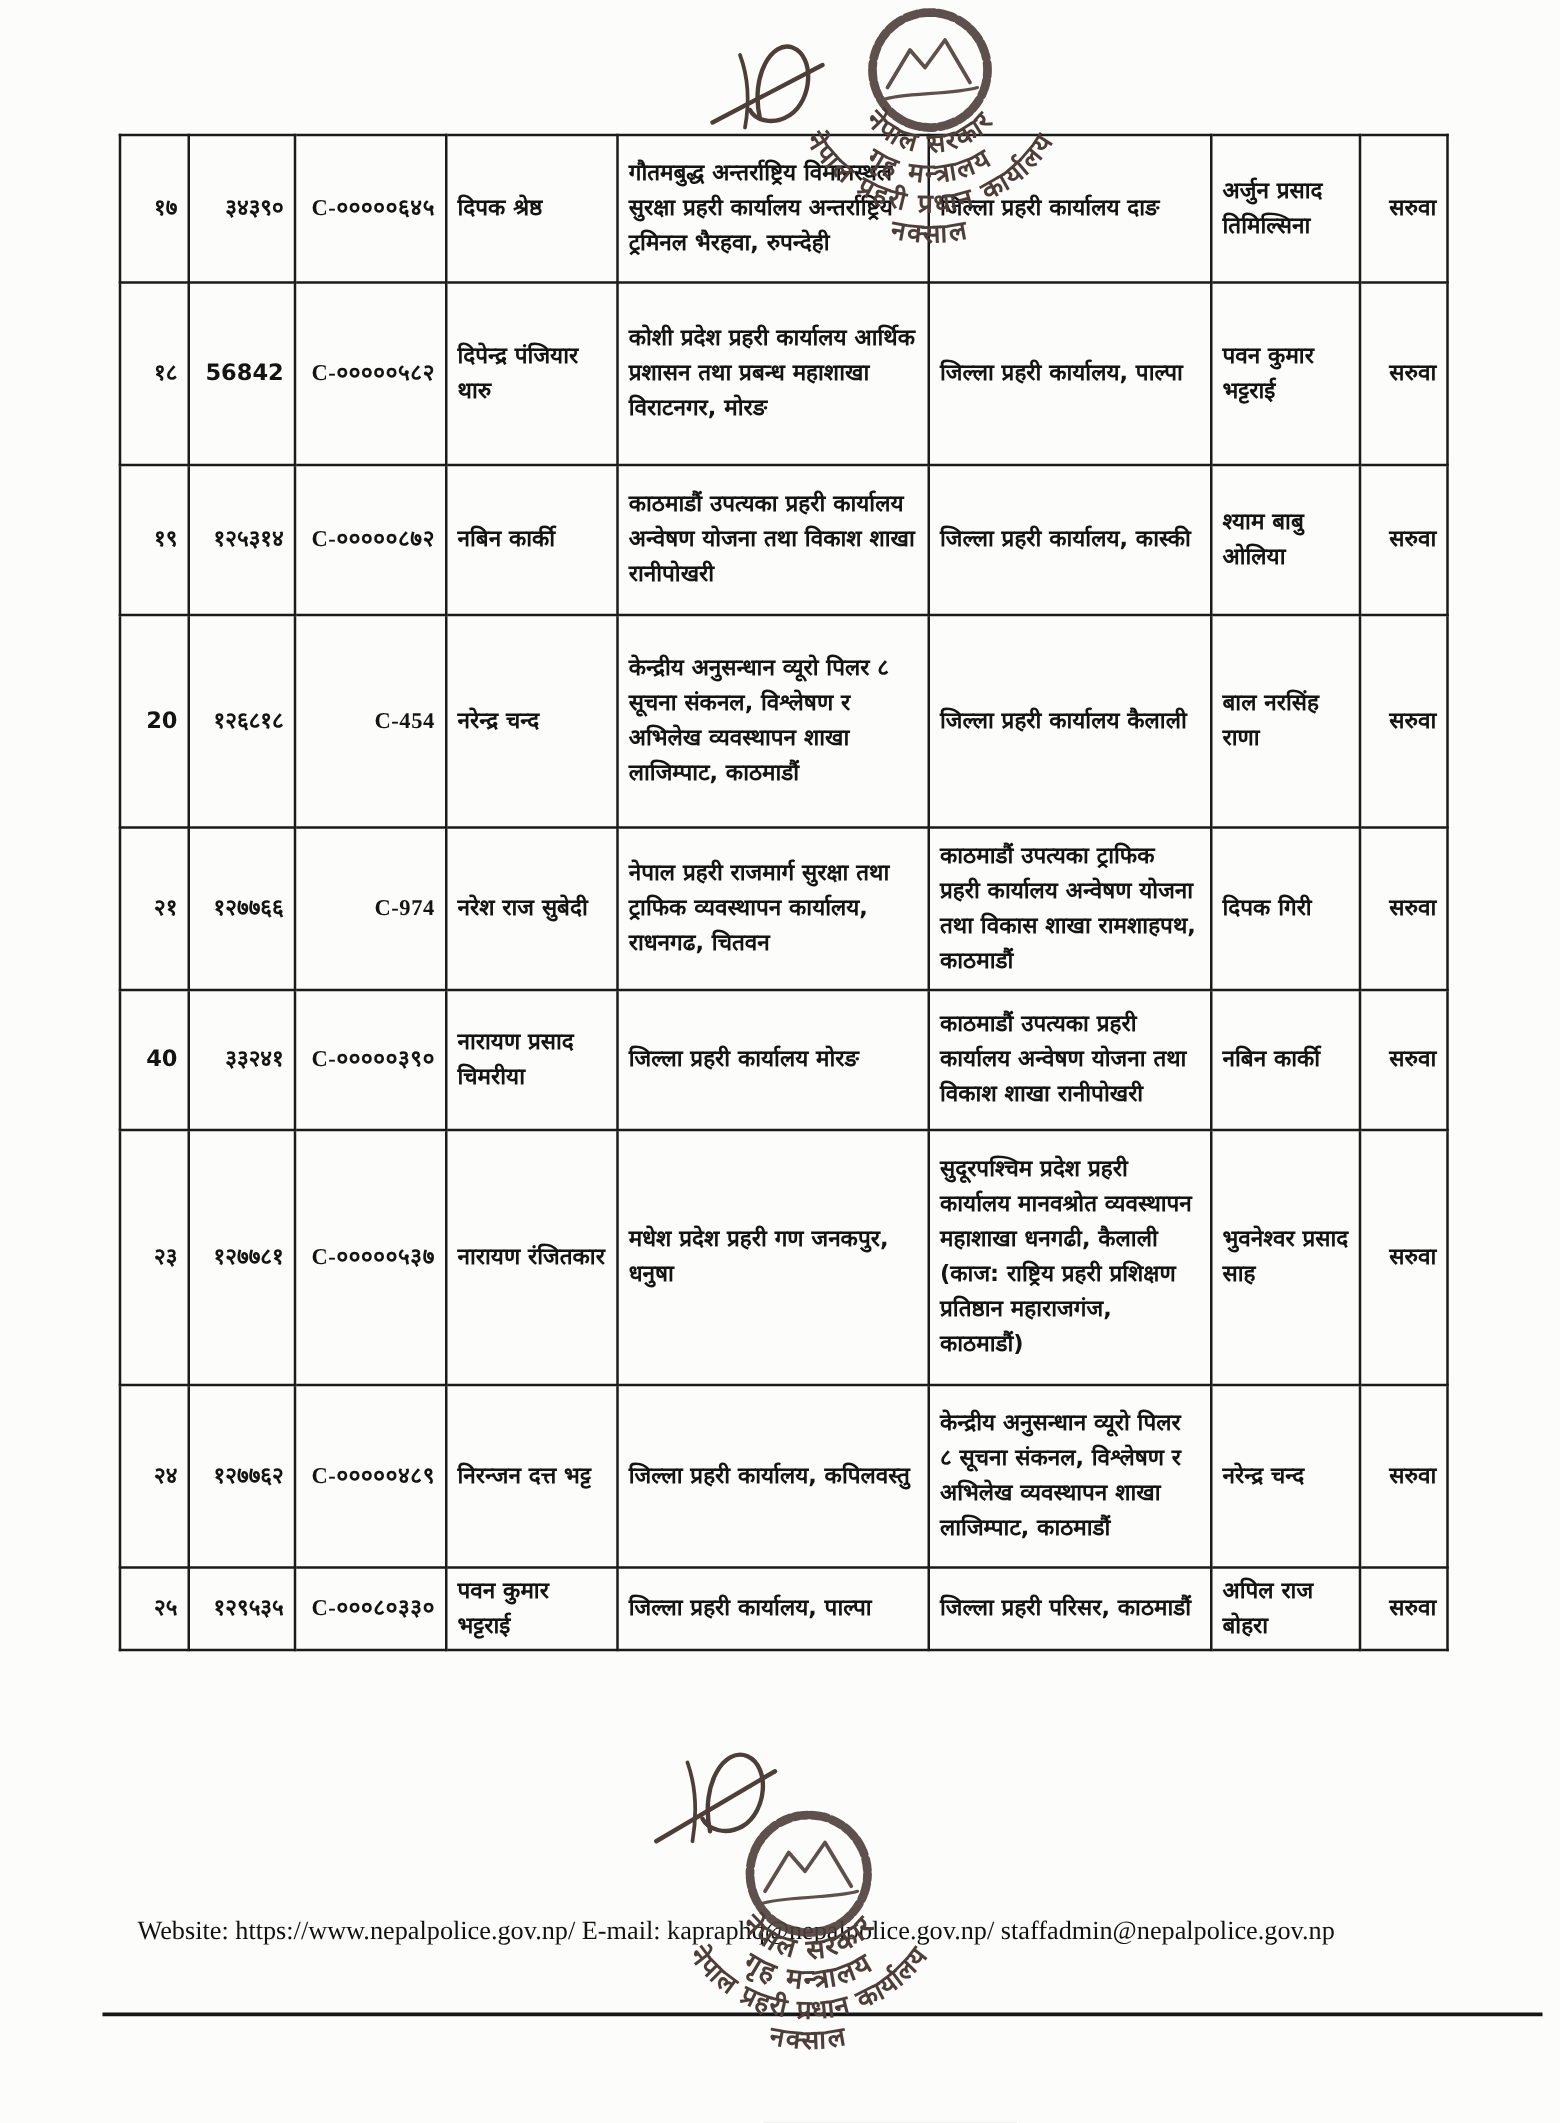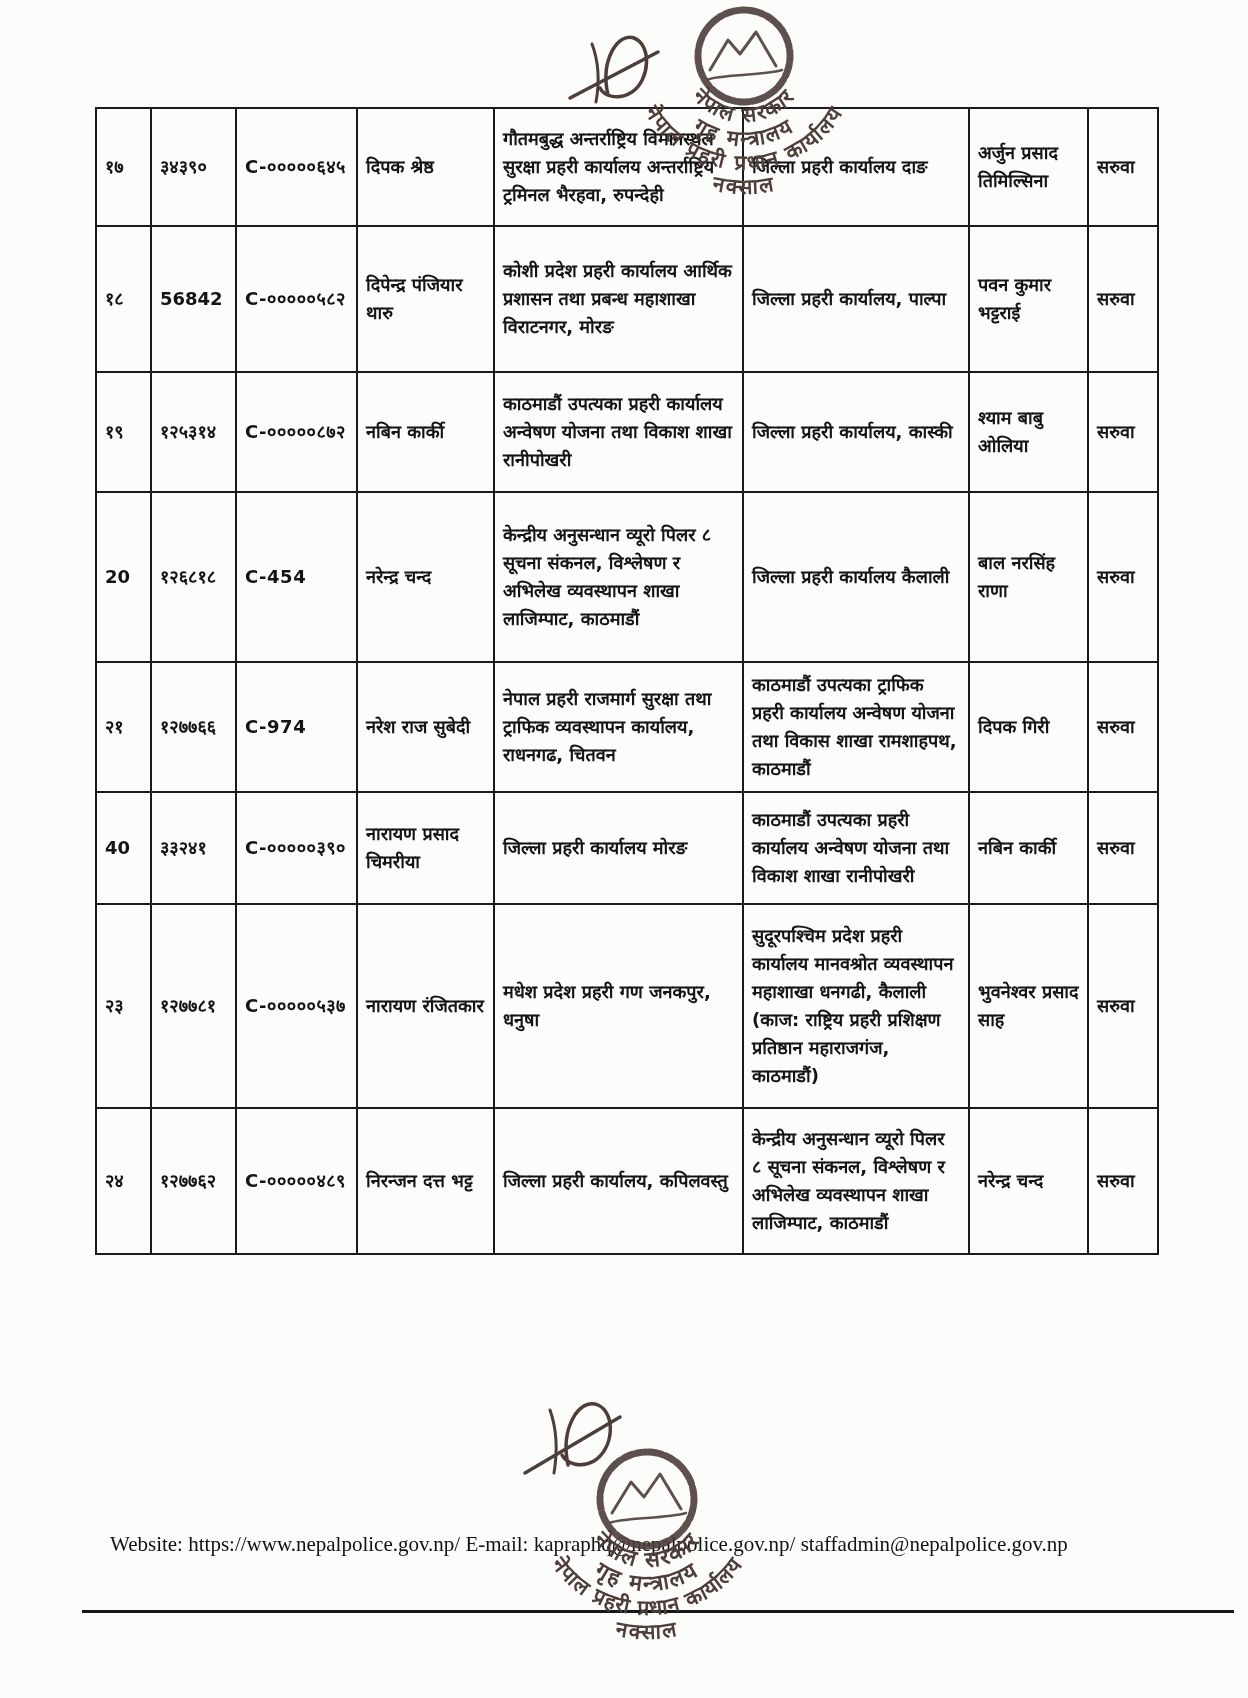--- a/index.html
+++ b/index.html
@@ -13,23 +13,23 @@
     border-collapse:collapse; table-layout:fixed;
     width:1062px;
   }
   table.transfer td {
     border:2px solid #1b1b1b;
     padding:4px 8px;
     font-size:18px; line-height:1.55;
     color:#141414; font-weight:600;
     vertical-align:middle; word-wrap:break-word;
   }
-  td.c-sn, td.c-emp, td.c-code, td.c-remark { text-align:left; padding:4px 3px;border-radius:23px; }
+  td.c-sn, td.c-emp, td.c-code, td.c-remark { text-align:right; padding:4px 3px;border-radius:23px; }
   td.c-name, td.c-from, td.c-to, td.c-repl { text-align:left; }
-  td.c-code { font-size:17px; letter-spacing:0.5px; }
+  td.c-code { font-size:17px; letter-spacing:0.5px;font-family:Liberation Serif, serif; }
   .stamp { position:absolute; pointer-events:none; z-index:5; }
   .stamp text {
     font-family:"DejaVu Sans", sans-serif;
     fill:#4e3e3a; font-weight:600;
   }
   .ink { stroke:#4e3e3a; fill:none; stroke-linecap:round; stroke-linejoin:round; }
   .footer-rule {
     position:absolute; left:82px; top:1610px; width:1152px;
     border-top:3px solid #161616; z-index:2;
   }
@@ -129,20 +129,30 @@
         <tr style="height: 146px;">
       <td class="c-sn">२४</td>
       <td class="c-emp">१२७७६२</td>
       <td class="c-code">C-०००००४८९</td>
       <td class="c-name">निरन्जन दत्त भट्ट</td>
       <td class="c-from">जिल्ला प्रहरी कार्यालय, कपिलवस्तु</td>
       <td class="c-to">केन्द्रीय अनुसन्धान व्यूरो पिलर ८ सूचना संकनल, विश्लेषण र अभिलेख व्यवस्थापन शाखा लाजिम्पाट, काठमाडौं</td>
       <td class="c-repl">नरेन्द्र चन्द</td>
       <td class="c-remark">सरुवा</td>
     </tr>
+        <tr style="height: 66px;">
+      <td class="c-sn">२५</td>
+      <td class="c-emp">१२९५३५</td>
+      <td class="c-code">C-०००८०३३०</td>
+      <td class="c-name">पवन कुमार भट्टराई</td>
+      <td class="c-from">जिल्ला प्रहरी कार्यालय, पाल्पा</td>
+      <td class="c-to">जिल्ला प्रहरी परिसर, काठमाडौं</td>
+      <td class="c-repl">अपिल राज बोहरा</td>
+      <td class="c-remark">सरुवा</td>
+    </tr>
       </tbody>
   </table>
 
   <svg class="stamp" style="left:500px; top:0; width:450px; height:250px;" viewBox="0 0 450 250">
     <defs>
       <path id="t-arc1" d="M 178,56 A 66,66 0 0 0 310,56"></path>
       <path id="t-arc2" d="M 154,56 A 90,90 0 0 0 334,56"></path>
       <path id="t-arc3" d="M 130,56 A 114,114 0 0 0 358,56"></path>
       <path id="t-arc4" d="M 106,56 A 138,138 0 0 0 382,56"></path>
     </defs>

